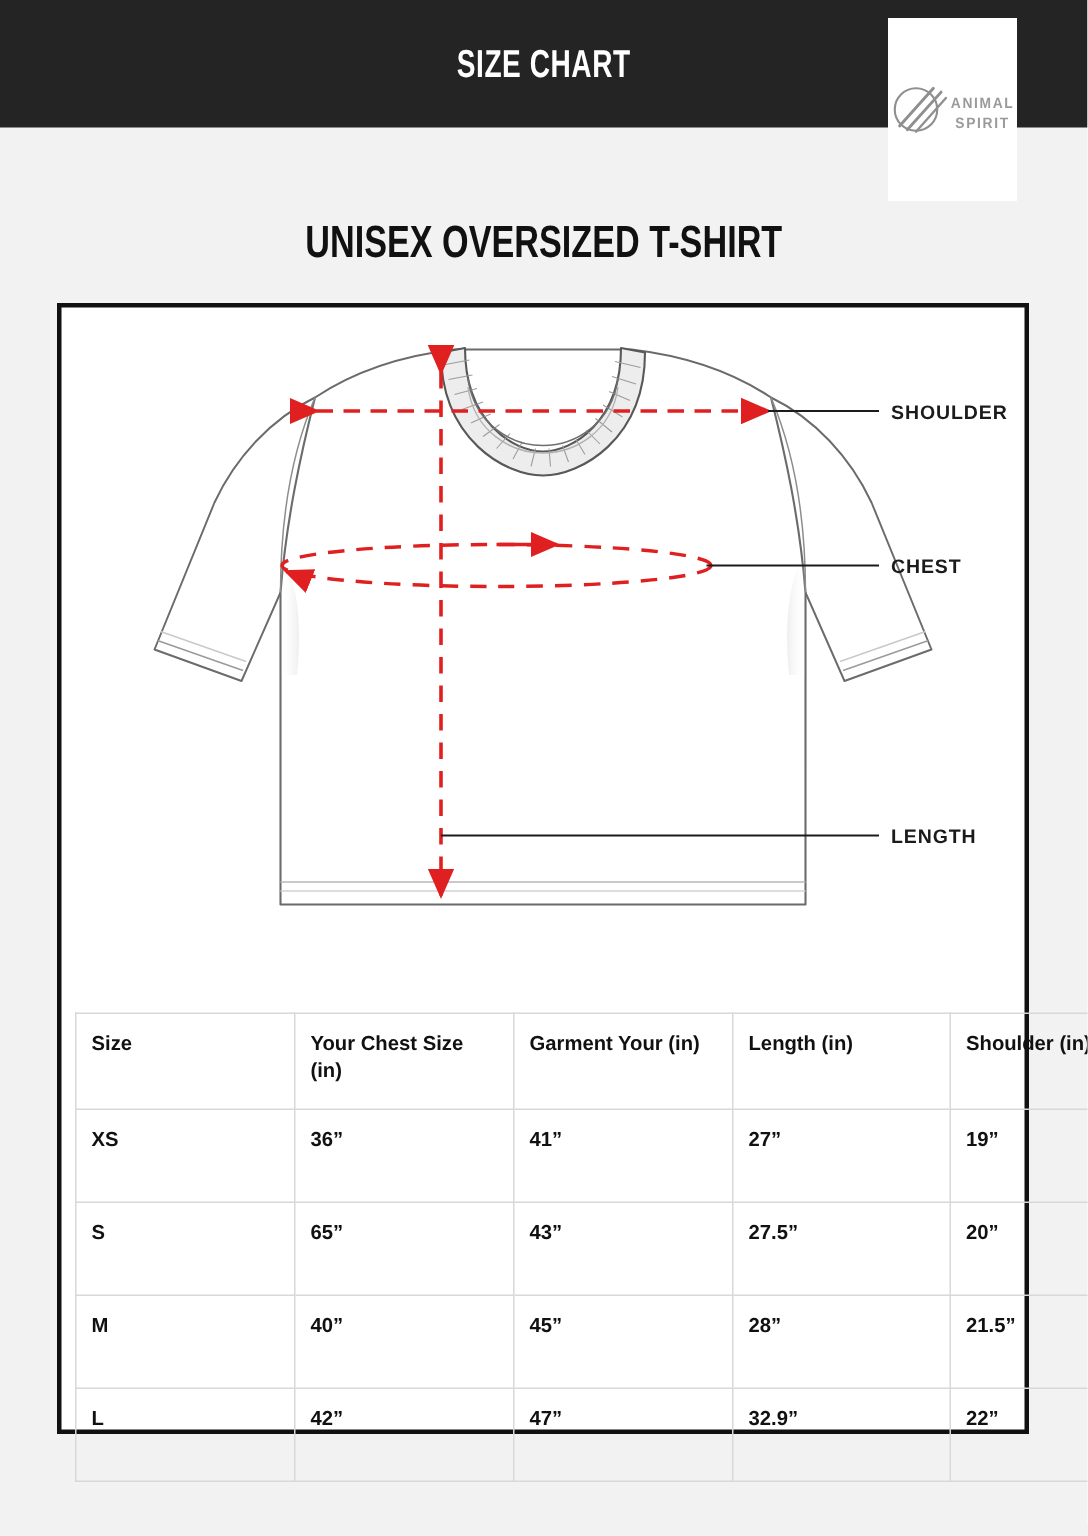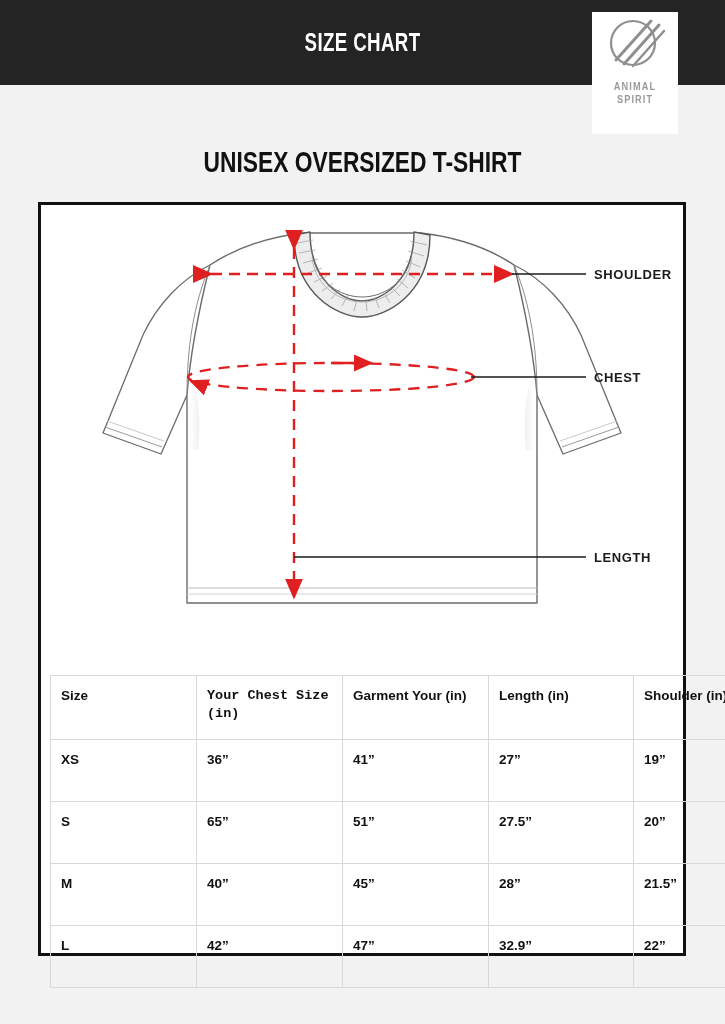--- a/index.html
+++ b/index.html
@@ -38,21 +38,20 @@
   }
 
   
   .logo-box {
     position: absolute;
     left: 592px; top: 12px;
     width: 86px;
     height: 122px;
     background: #ffffff;
     display: flex;
-    flex-direction: column;
     align-items: center;
     justify-content: flex-start;
     box-sizing: border-box;
   }
   .logo-mark { width: 62px; height: 62px; display:block; }
   .logo-text {
     margin-top: 6px;
     color: #9a9a9a;
     font-size: 10px;
     font-weight: bold;
@@ -111,21 +110,21 @@
     vertical-align: top;
     padding: 11px 10px 10px 10px;
     font-size: 13.5px;
     font-weight: bold;
     color: #111111;
     line-height: 18px;
   }
   .size-table thead th { height: 42px; }
   .size-table tbody td { height: 40px; }
   .col-size      { width: 125px; margin-left: 24px; }
-  .col-yourchest { width: 125px; font-family: Liberation Mono, monospace; }
+  .col-yourchest { width: 125px; }
   .col-garment   { width: 125px; }
   .col-length    { width: 124px; }
   .col-shoulder  { width: 125px; }
 
   .lbl {
     font-size: 13px;
     font-weight: bold;
     fill: #1b1b1b;
     letter-spacing: 0.6px;
     font-family: "Liberation Sans", sans-serif;
@@ -283,21 +282,21 @@
       <tr>
         <td>XS</td>
         <td>36”</td>
         <td>41”</td>
         <td>27”</td>
         <td>19”</td>
       </tr>
       <tr>
         <td>S</td>
         <td>65”</td>
-        <td>51”</td>
+        <td>43”</td>
         <td>27.5”</td>
         <td>20”</td>
       </tr>
       <tr>
         <td>M</td>
         <td>40”</td>
         <td>45”</td>
         <td>28”</td>
         <td>21.5”</td>
       </tr>

